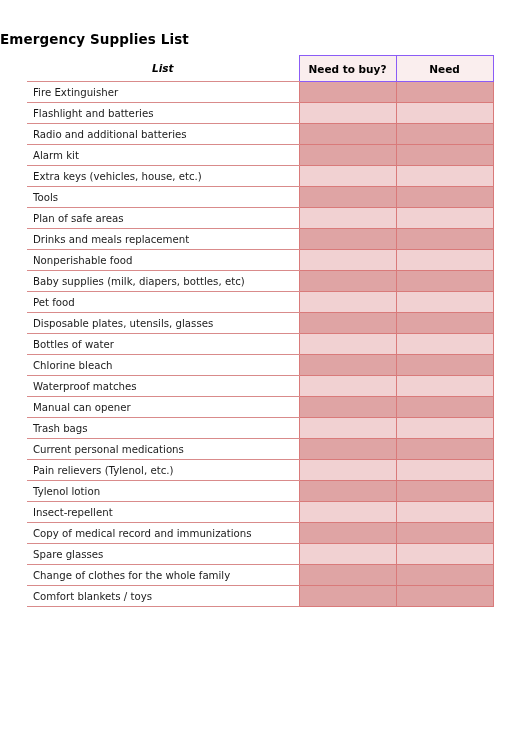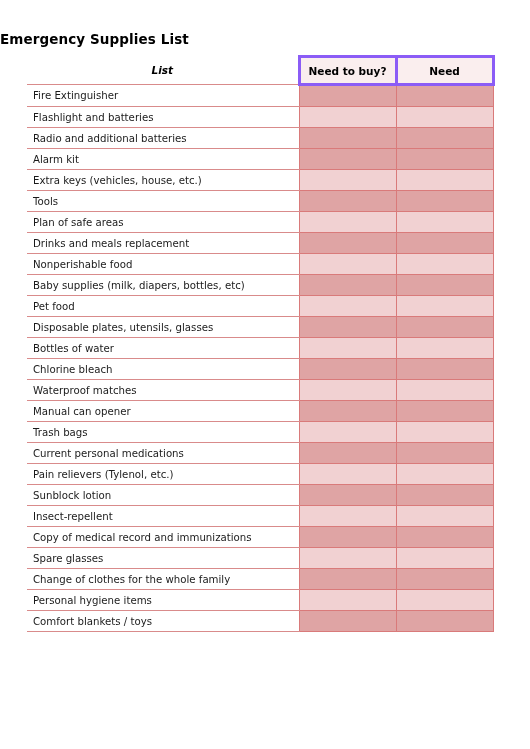--- a/index.html
+++ b/index.html
@@ -61,21 +61,21 @@
   }
   th.h-list {
     background: #ffffff;
     border: none;
     border-bottom: 1.2px solid #d98b8b;
     font-style: italic;
   }
   th.h-need, th.h-date {
     text-align: center;
     background: #faeeee;
-    border: 3px solid #8b5cf6;
+    border: 1px solid #8b5cf6;
   }
 
   
   tbody td {
     height: 20px;
     padding: 0;
     font-size: 10.2px;
     color: #1a1a1a;
     vertical-align: middle;
   }
@@ -207,46 +207,41 @@
             <td class="c-item">Current personal medications</td>
             <td class="c-box"></td>
             <td class="c-box"></td>
           </tr>
           <tr class="even">
             <td class="c-item">Pain relievers (Tylenol, etc.)</td>
             <td class="c-box"></td>
             <td class="c-box"></td>
           </tr>
           <tr class="odd">
-            <td class="c-item">Sunblock lotion</td>
+            <td class="c-item">Tylenol lotion</td>
             <td class="c-box"></td>
             <td class="c-box"></td>
           </tr>
           <tr class="even">
             <td class="c-item">Insect-repellent</td>
             <td class="c-box"></td>
             <td class="c-box"></td>
           </tr>
           <tr class="odd">
             <td class="c-item">Copy of medical record and immunizations</td>
             <td class="c-box"></td>
             <td class="c-box"></td>
           </tr>
           <tr class="even">
             <td class="c-item">Spare glasses</td>
             <td class="c-box"></td>
             <td class="c-box"></td>
           </tr>
           <tr class="odd">
             <td class="c-item">Change of clothes for the whole family</td>
-            <td class="c-box"></td>
-            <td class="c-box"></td>
-          </tr>
-          <tr class="even">
-            <td class="c-item">Personal hygiene items</td>
             <td class="c-box"></td>
             <td class="c-box"></td>
           </tr>
           <tr class="odd">
             <td class="c-item">Comfort blankets / toys</td>
             <td class="c-box"></td>
             <td class="c-box"></td>
           </tr>
         </tbody>
     </table>

